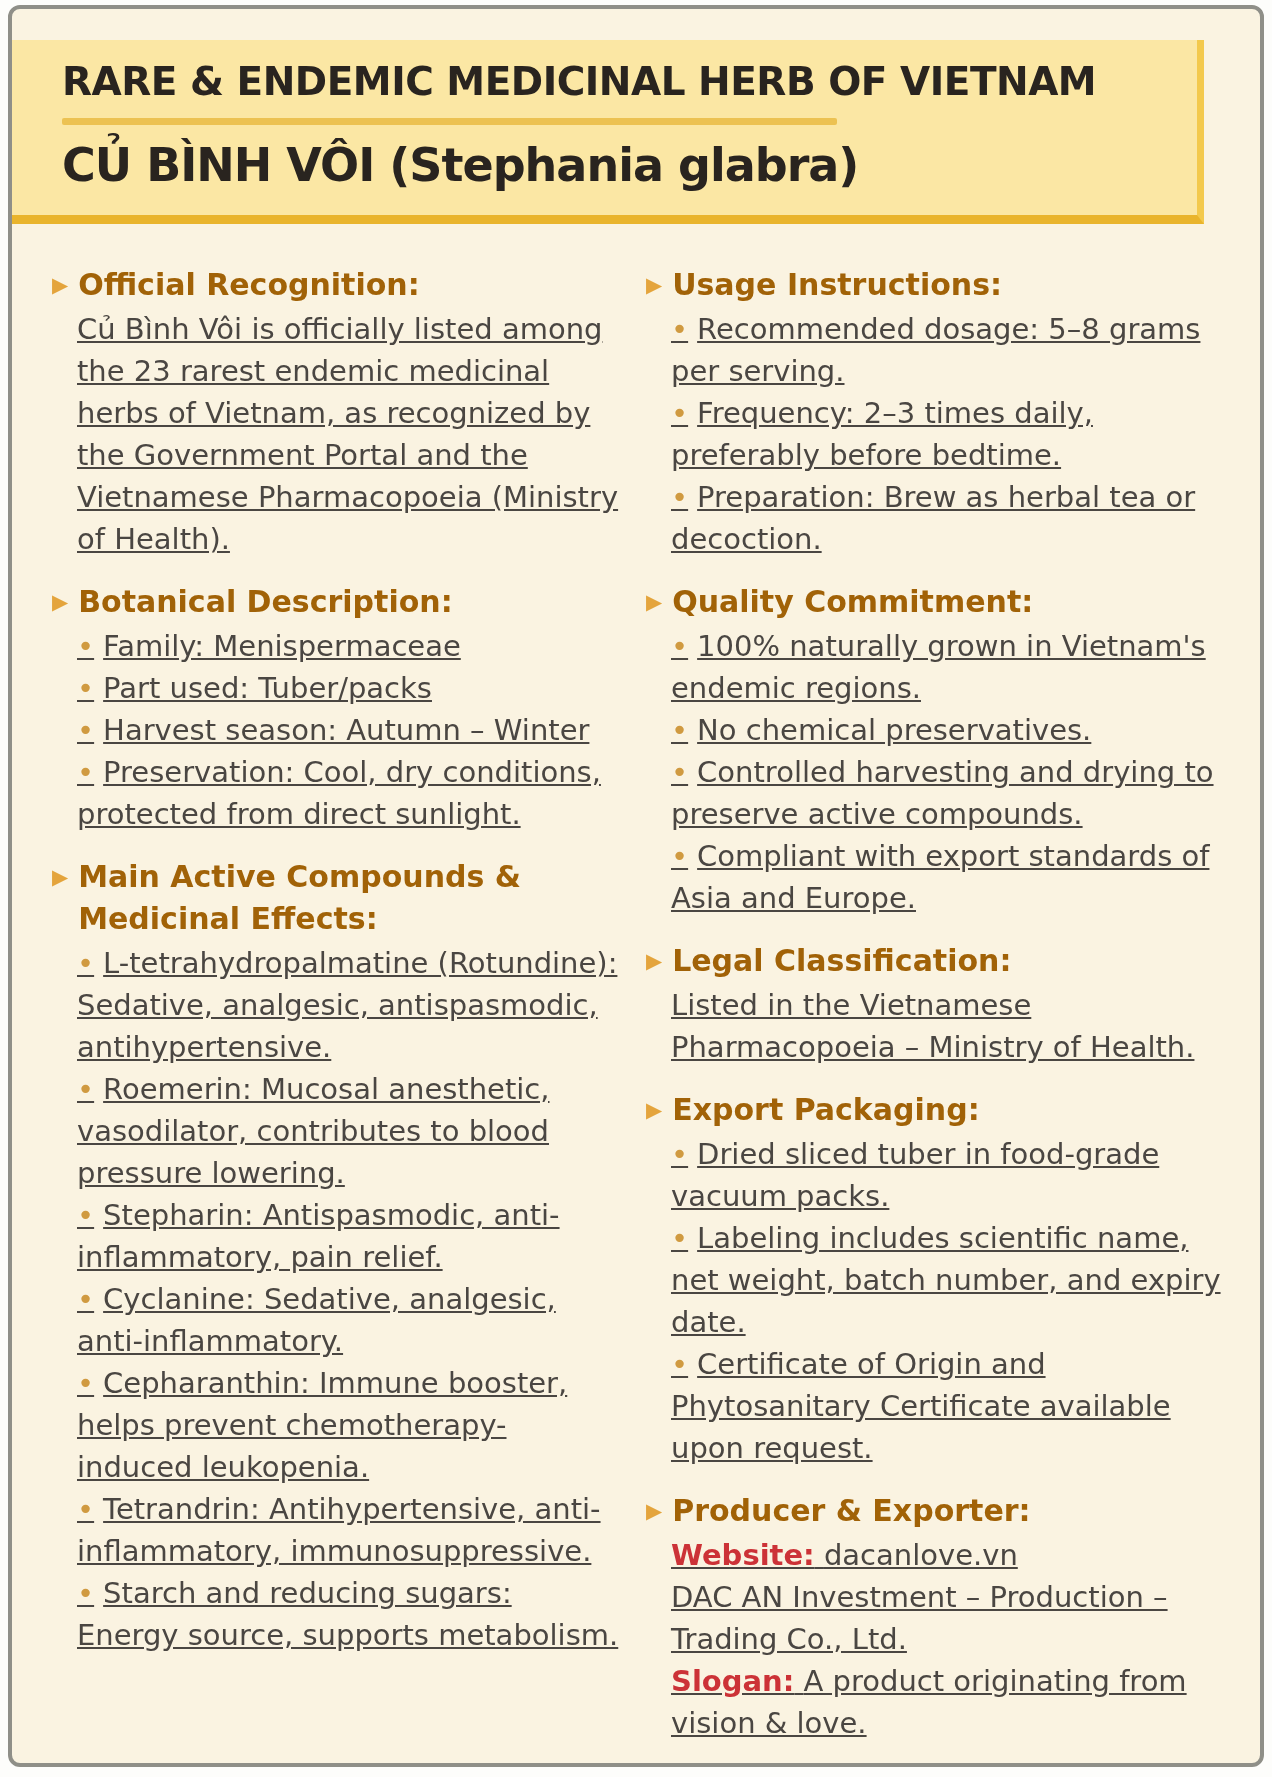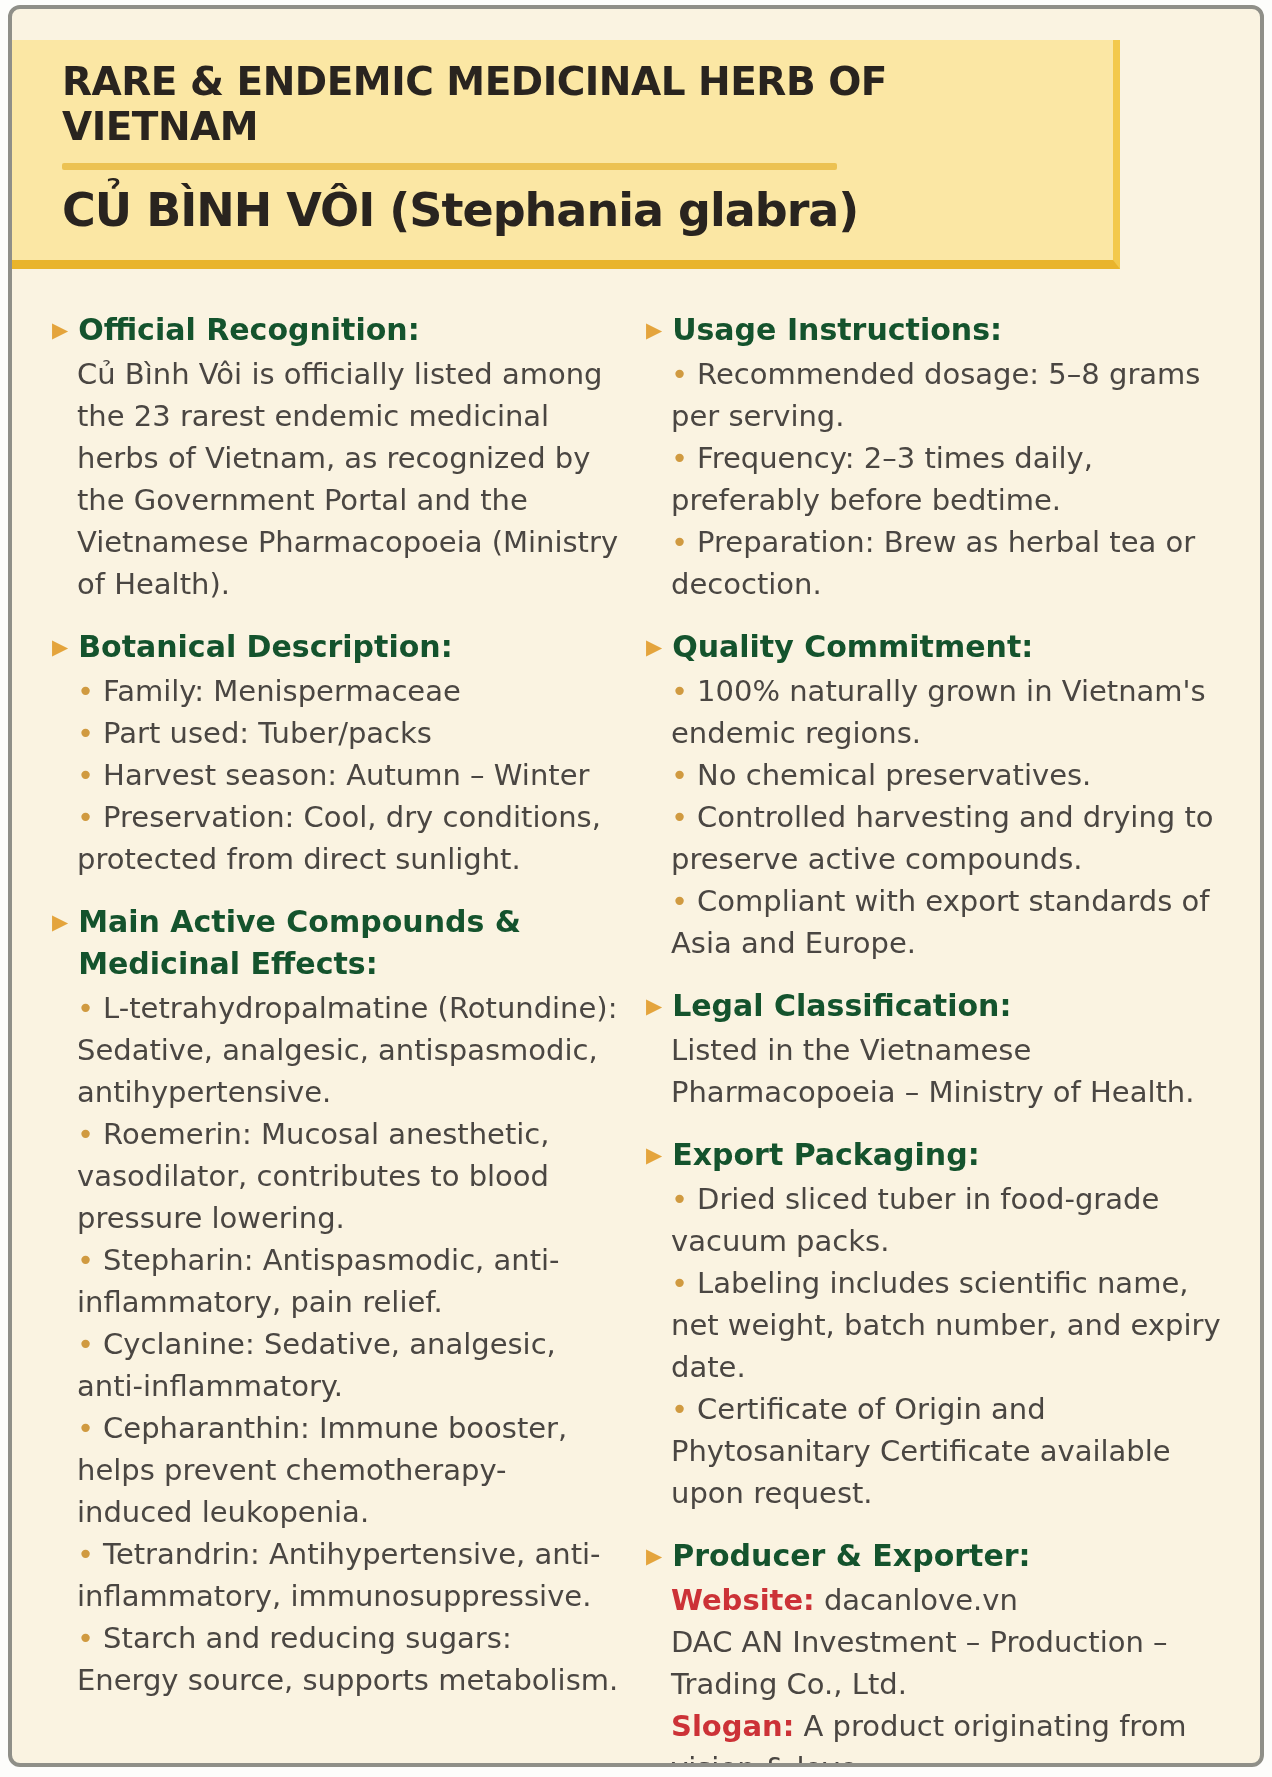--- a/index.html
+++ b/index.html
@@ -12,21 +12,21 @@
   }
   .frame{
     position:absolute;left:8px;top:5px;right:8px;bottom:10px;
     border:4px solid #8f8f88;border-radius:12px;
     background:#faf3e1;
     overflow:hidden;
   }
   
   .header-box{
     margin-top:31px;
-    width:1108px;
+    width:1192px;
     box-sizing:border-box;
     background:#fbe7a4;
     border-right:7px solid #f3c94c;
     border-bottom:9px solid #e9b42c;
     padding:20px 18px 24px 50px;
   }
   .title1{
     font-size:39px;font-weight:800;color:#29241f;
     letter-spacing:-0.5px;line-height:1.15;
   }
@@ -48,26 +48,26 @@
   .col.right{flex:1;width:auto;}
   .sec{margin-bottom:21px;}
   .sec-head{
     display:flex;align-items:flex-start;gap:10px;
     margin-bottom:2px;
   }
   .arrow{
     color:#e4a43c;font-size:21px;line-height:42px;flex:none;
   }
   .sec-head h3{
-    margin:0;font-size:30px;font-weight:700;color:#14532d;
+    margin:0;font-size:30px;font-weight:700;color:#a16207;
     line-height:42px;letter-spacing:0;
   }
   .sec-body{
     padding-left:25px;
-    font-size:29px;line-height:42px;color:#4a4642;
+    font-size:29px;line-height:42px;color:#4a4642;text-decoration:underline;
   }
   .sec-body p{margin:0;}
   .dot{color:#d09a40;margin-right:9px;}
   .red{color:#cc3237;font-weight:700;}
 </style>
 </head>
 <body>
 
 <div class="frame">
 

